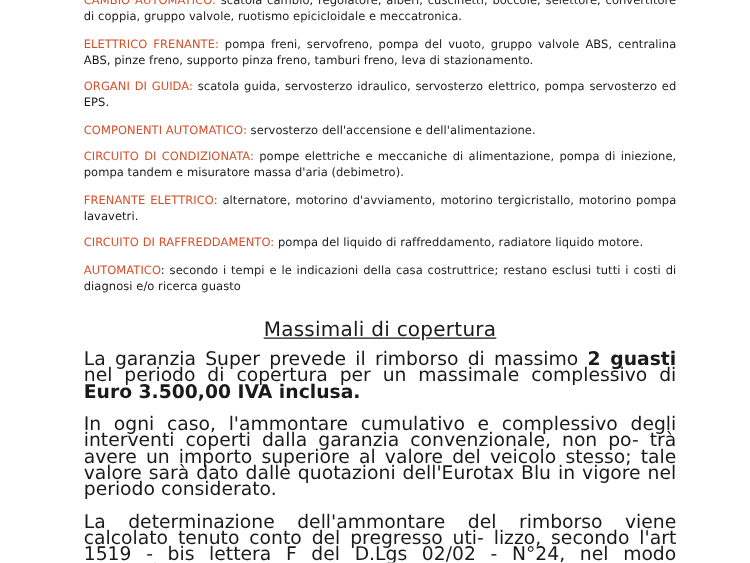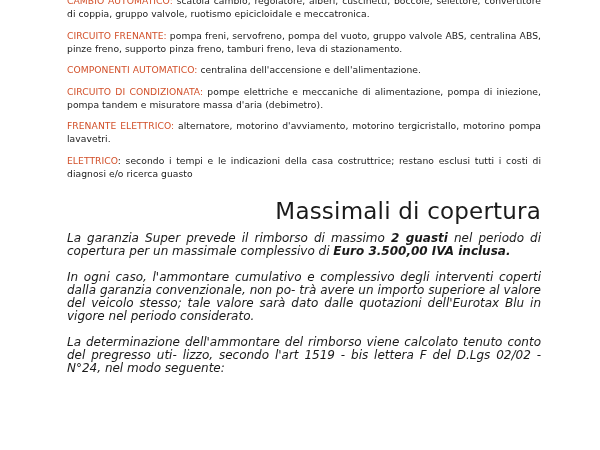--- a/index.html
+++ b/index.html
@@ -11,41 +11,42 @@
       position: relative;
     }
     .page { position: absolute; left: 67px; top: -6px; width: 474px; }
     .entry {
       font-size: 9.2px; line-height: 13px;
       margin: 0 0 8.5px 0; text-align: justify;
       letter-spacing: 0.05px;
     }
     .entry .label { color: #d2502a; font-weight: normal; }
     .heading {
-      text-align: right; font-size: 23px; font-weight: normal;
-      margin: 18px 0 8px 0; color: #1a1a1a; letter-spacing: 0.2px;
+      text-align: center; font-size: 16px; font-weight: normal;
+      margin: 18px 0 8px 0; color: #1a1a1a; letter-spacing: 0.2px; text-decoration: underline;
     }
     .para {
-      font-size: 12px; line-height: 13px; margin: 0 0 13px 0;
+      font-size: 15px; line-height: 13px; margin: 0 0 13px 0;
       text-align: justify;
-      font-style: italic;
     }
     .para b { font-weight: bold; }
   </style>
 </head>
 <body>
 
 <div class="page">
   <div id="items">
     <p class="entry"><span class="label">CAMBIO AUTOMATICO:</span><span> scatola cambio, regolatore, alberi, cuscinetti, boccole, selettore, convertitore di coppia, gruppo valvole, ruotismo epicicloidale e meccatronica.</span></p>
-    <p class="entry"><span class="label">CIRCUITO FRENANTE:</span><span> pompa freni, servofreno, pompa del vuoto, gruppo valvole ABS, centralina ABS, pinze freno, supporto pinza freno, tamburi freno, leva di stazionamento.</span></p>
-    <p class="entry"><span class="label">COMPONENTI AUTOMATICO:</span><span> centralina dell'accensione e dell'alimentazione.</span></p>
+    <p class="entry"><span class="label">ELETTRICO FRENANTE:</span><span> pompa freni, servofreno, pompa del vuoto, gruppo valvole ABS, centralina ABS, pinze freno, supporto pinza freno, tamburi freno, leva di stazionamento.</span></p>
+    <p class="entry"><span class="label">ORGANI DI GUIDA:</span><span> scatola guida, servosterzo idraulico,  servosterzo elettrico, pompa servosterzo ed EPS.</span></p>
+    <p class="entry"><span class="label">COMPONENTI AUTOMATICO:</span><span> servosterzo dell'accensione e dell'alimentazione.</span></p>
     <p class="entry"><span class="label">CIRCUITO DI CONDIZIONATA:</span><span> pompe elettriche e meccaniche di alimentazione, pompa di iniezione, pompa tandem e misuratore massa d'aria (debimetro).</span></p>
     <p class="entry"><span class="label">FRENANTE ELETTRICO:</span><span> alternatore, motorino d'avviamento, motorino tergicristallo, motorino pompa lavavetri.</span></p>
-    <p class="entry"><span class="label">ELETTRICO</span><span>: secondo i tempi e le indicazioni della casa costruttrice; restano esclusi tutti i costi di diagnosi e/o ricerca guasto</span></p>
+    <p class="entry"><span class="label">CIRCUITO DI RAFFREDDAMENTO:</span><span> pompa del liquido di raffreddamento, radiatore liquido motore.</span></p>
+    <p class="entry"><span class="label">AUTOMATICO</span><span>: secondo i tempi e le indicazioni della casa costruttrice; restano esclusi tutti i costi di diagnosi e/o ricerca guasto</span></p>
   </div>
 
   <h2 class="heading">Massimali di copertura</h2>
 
   <p class="para"><span>La garanzia Super prevede il rimborso di massimo </span><b>2 guasti</b><span> nel periodo di copertura per un massimale complessivo  di </span><b>Euro 3.500,00 IVA inclusa.</b></p>
 
   <p class="para">In ogni caso, l'ammontare cumulativo e complessivo degli interventi coperti dalla garanzia convenzionale, non po-  trà avere un importo superiore al valore del veicolo stesso; tale valore sarà dato dalle quotazioni dell'Eurotax Blu in vigore nel periodo considerato.</p>
 
   <p class="para">La determinazione dell'ammontare del rimborso viene calcolato tenuto conto del pregresso uti- lizzo, secondo l'art 1519 - bis lettera F del D.Lgs 02/02 - N°24, nel modo seguente:</p>
 

